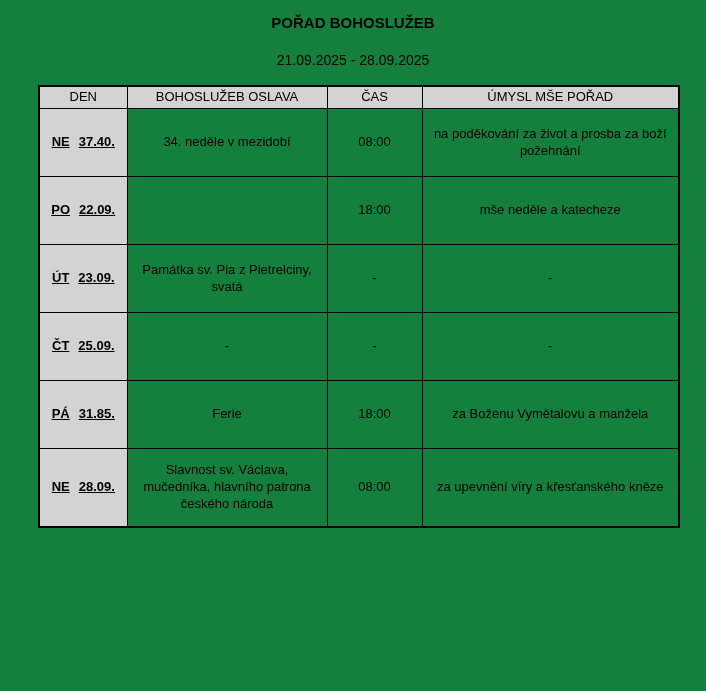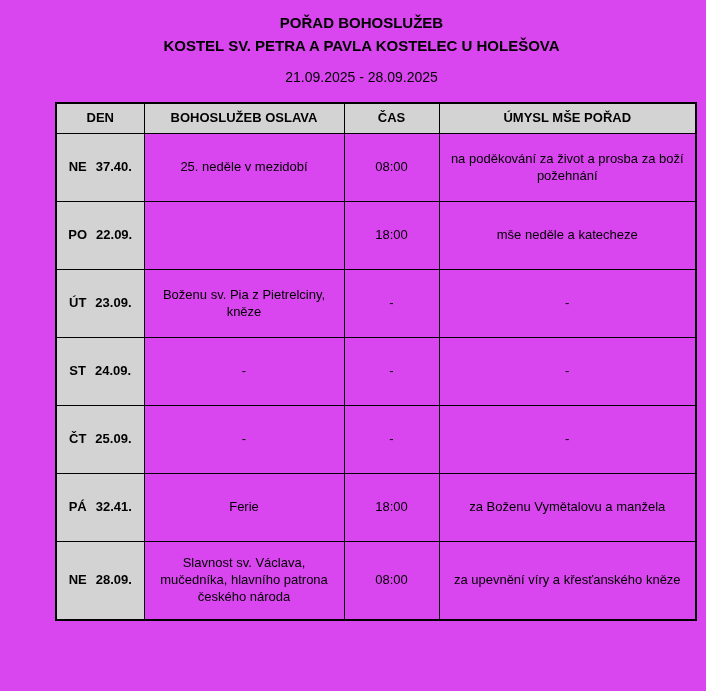--- a/index.html
+++ b/index.html
@@ -10,93 +10,92 @@
   html, body {
     margin: 0;
     padding: 0;
     background: #ffffff;
     font-family: "Liberation Sans", "DejaVu Sans", sans-serif;
     color: #000000;
   }
   .page {
     width: 706px;
     height: 691px;
-    background: #d946ef;
+    background: #15803d;
     padding-top: 12px;
-    padding-left: 17px;
   }
   .doc-header {
     text-align: center;
     line-height: 1.4;
   }
   .doc-title {
     font-size: 15px;
     font-weight: bold;
     margin: 0;
   }
   .doc-subtitle {
     font-size: 15px;
     font-weight: bold;
     margin: 2px 0 0 0;
   }
   .doc-daterange {
     font-size: 14px;
     font-weight: normal;
-    margin: 12px 0 0 0;
+    margin: 18px 0 0 0;
   }
   table.schedule {
     border-collapse: collapse;
     table-layout: fixed;
     width: 640px;
     margin: 14px 0 0 38px;
     border: 2px solid var(--border);
     font-size: 13px;
   }
   table.schedule th,
   table.schedule td {
     border: 1px solid var(--border);
     text-align: center;
     vertical-align: middle;
     padding: 2px 6px;
     line-height: 1.3;
     overflow: hidden;
   }
   table.schedule thead th {
     background: var(--header-bg);
-    font-weight: bold;
-    height: 31px;
+    font-weight: normal;
+    height: 23px;
     font-size: 13px;
     margin-top: 32px;
   }
   col.c-den { width: 88px; }
   col.c-oslava { width: 200px; }
   col.c-cas { width: 95px; }
   col.c-umysl { width: 257px; }
   td.day-cell {
     background: var(--header-bg);
     font-weight: bold;
+    text-decoration: underline;
   }
   td.day-cell .day-wrap {
     display: flex;
     justify-content: center;
     align-items: center;
     gap: 9px;
     white-space: nowrap;
   }
   tbody tr { height: 68px; }
   tbody tr.tall { height: 78px; }
 </style>
 </head>
 <body>
 
 <div class="page">
 
   <div class="doc-header">
     <h1 class="doc-title">POŘAD BOHOSLUŽEB</h1>
-    <h2 class="doc-subtitle">KOSTEL SV. PETRA A PAVLA KOSTELEC U HOLEŠOVA</h2>
     <div class="doc-daterange">21.09.2025 - 28.09.2025</div>
   </div>
 
   <table class="schedule">
     <colgroup>
       <col class="c-den">
         <col class="c-oslava">
         <col class="c-cas">
         <col class="c-umysl">
     </colgroup>
@@ -109,21 +108,21 @@
       </tr>
     </thead>
     <tbody>
       <tr>
         <td class="day-cell">
           <span class="day-wrap">
             <span>NE</span>
             <span>37.40.</span>
           </span>
         </td>
-        <td>25. neděle v mezidobí</td>
+        <td>34. neděle v mezidobí</td>
         <td>08:00</td>
         <td>na poděkování za život a prosba za boží požehnání</td>
       </tr>
       <tr>
         <td class="day-cell">
           <span class="day-wrap">
             <span>PO</span>
             <span>22.09.</span>
           </span>
         </td>
@@ -131,51 +130,40 @@
         <td>18:00</td>
         <td>mše neděle a katecheze</td>
       </tr>
       <tr>
         <td class="day-cell">
           <span class="day-wrap">
             <span>ÚT</span>
             <span>23.09.</span>
           </span>
         </td>
-        <td>Boženu sv. Pia z Pietrelciny, kněze</td>
-        <td>-</td>
-        <td>-</td>
-      </tr>
-      <tr>
-        <td class="day-cell">
-          <span class="day-wrap">
-            <span>ST</span>
-            <span>24.09.</span>
-          </span>
-        </td>
-        <td>-</td>
+        <td>Památka sv. Pia z Pietrelciny, svatá</td>
         <td>-</td>
         <td>-</td>
       </tr>
       <tr>
         <td class="day-cell">
           <span class="day-wrap">
             <span>ČT</span>
             <span>25.09.</span>
           </span>
         </td>
         <td>-</td>
         <td>-</td>
         <td>-</td>
       </tr>
       <tr>
         <td class="day-cell">
           <span class="day-wrap">
             <span>PÁ</span>
-            <span>32.41.</span>
+            <span>31.85.</span>
           </span>
         </td>
         <td>Ferie</td>
         <td>18:00</td>
         <td>za Boženu Vymětalovu a manžela</td>
       </tr>
       <tr class="tall">
         <td class="day-cell">
           <span class="day-wrap">
             <span>NE</span>

